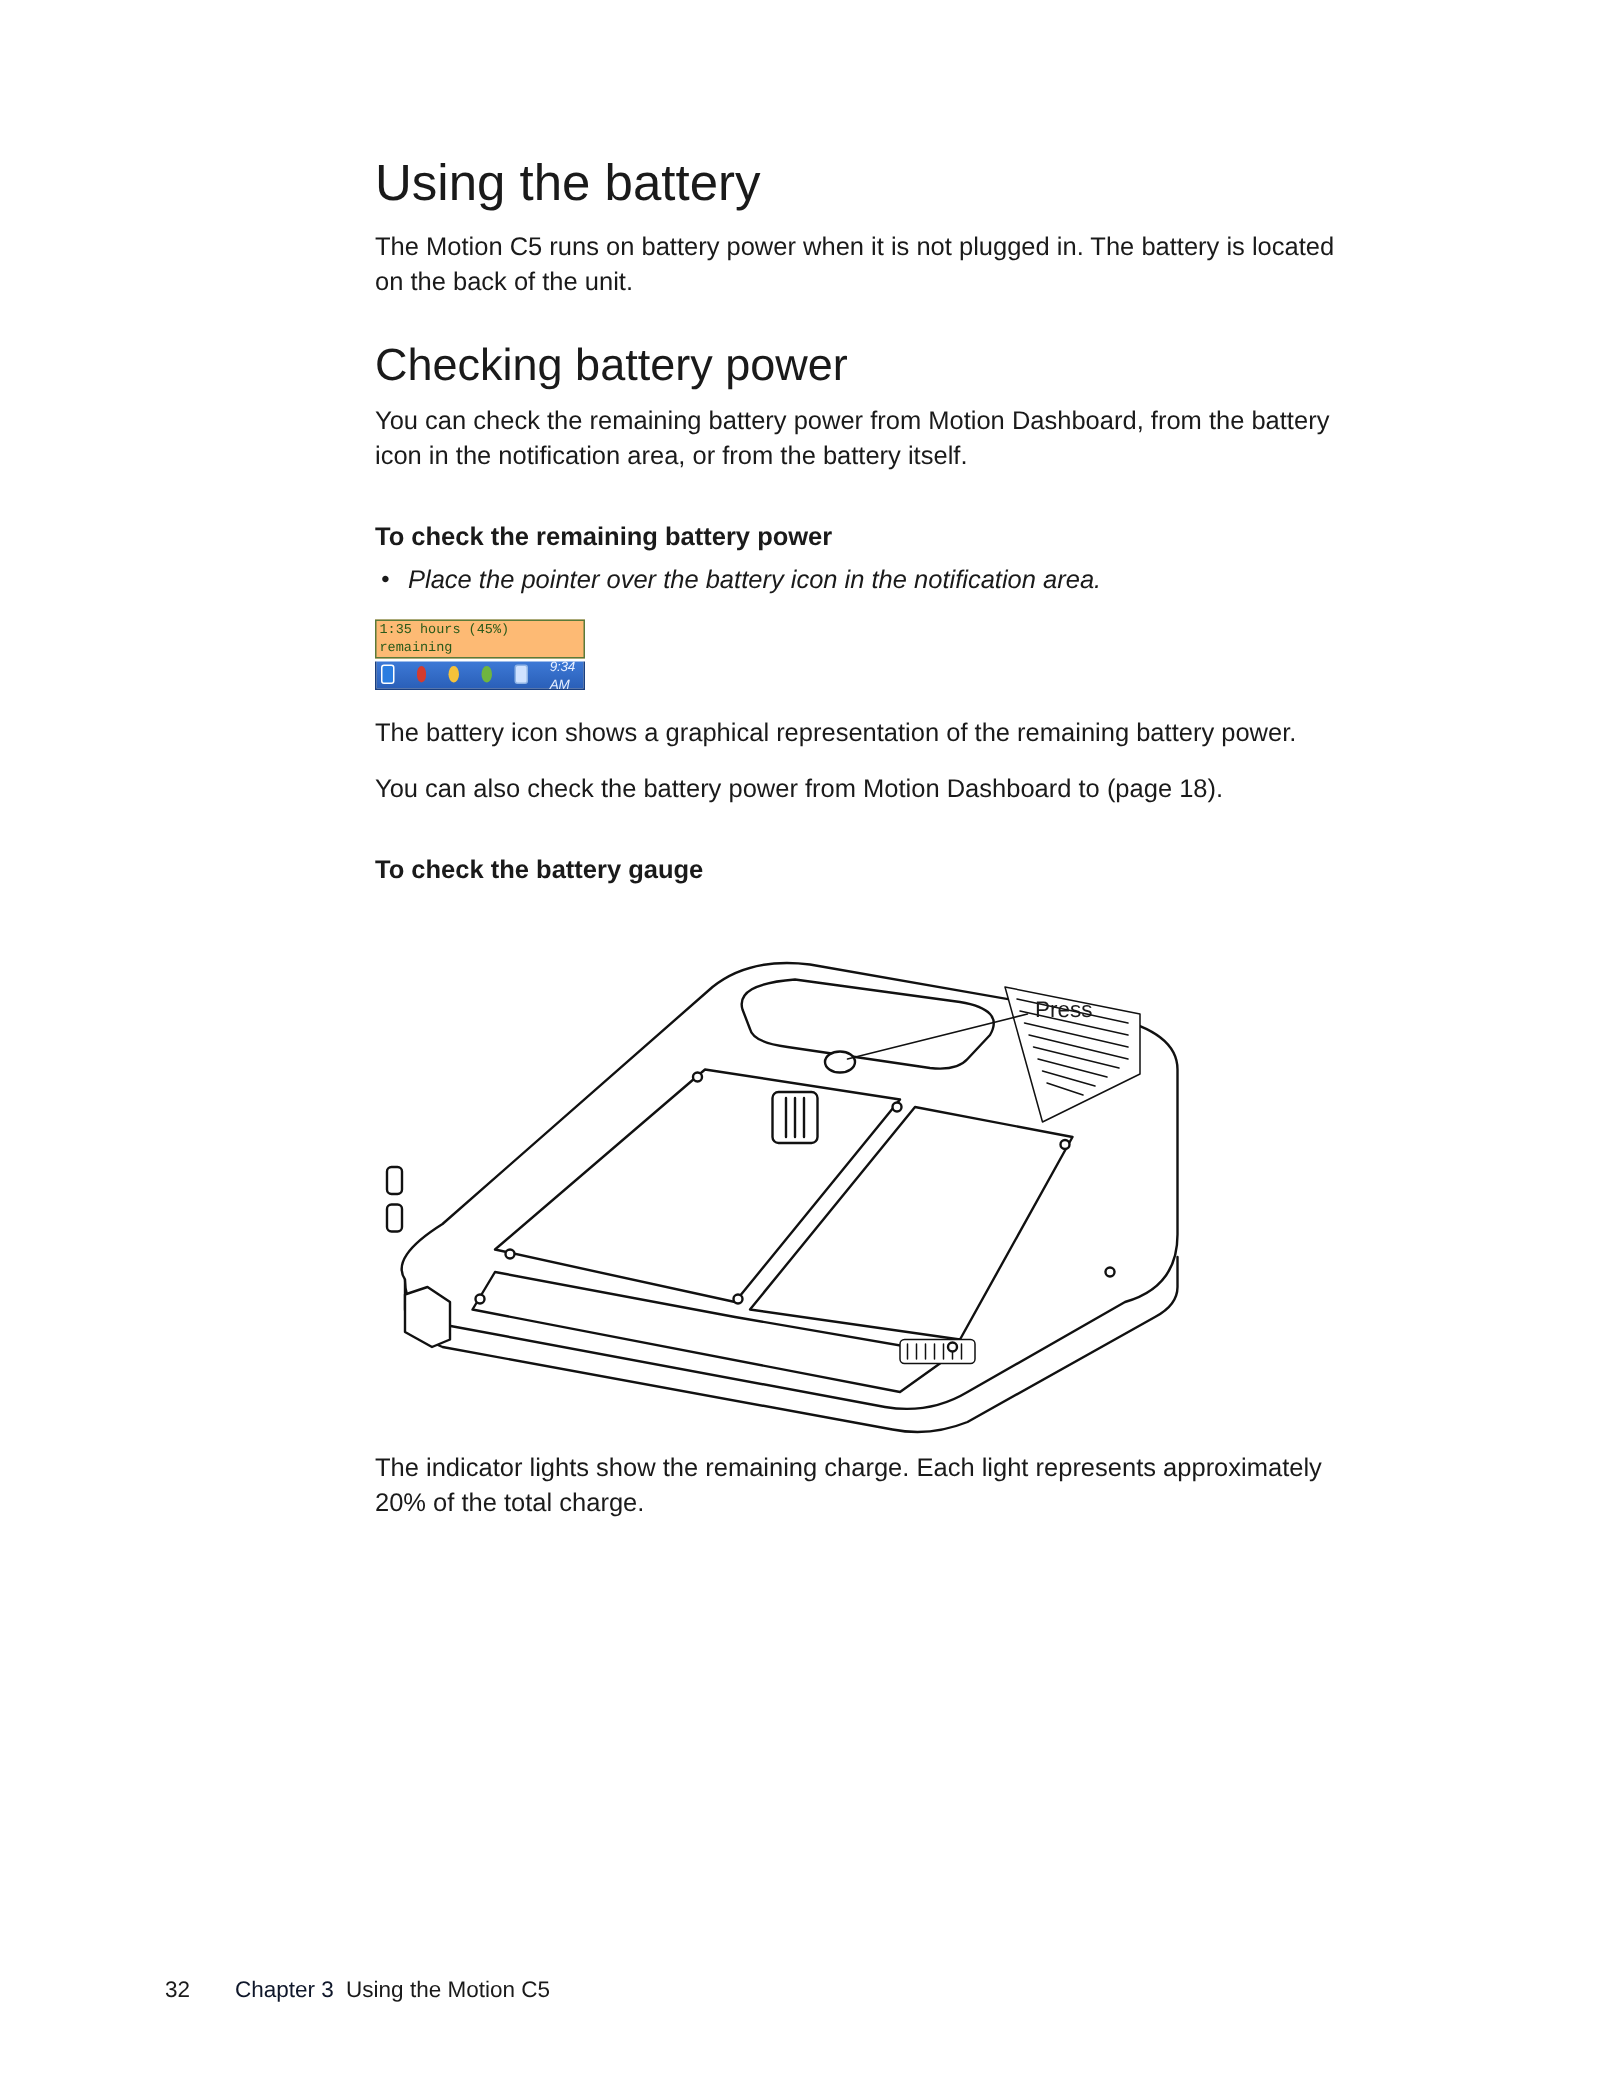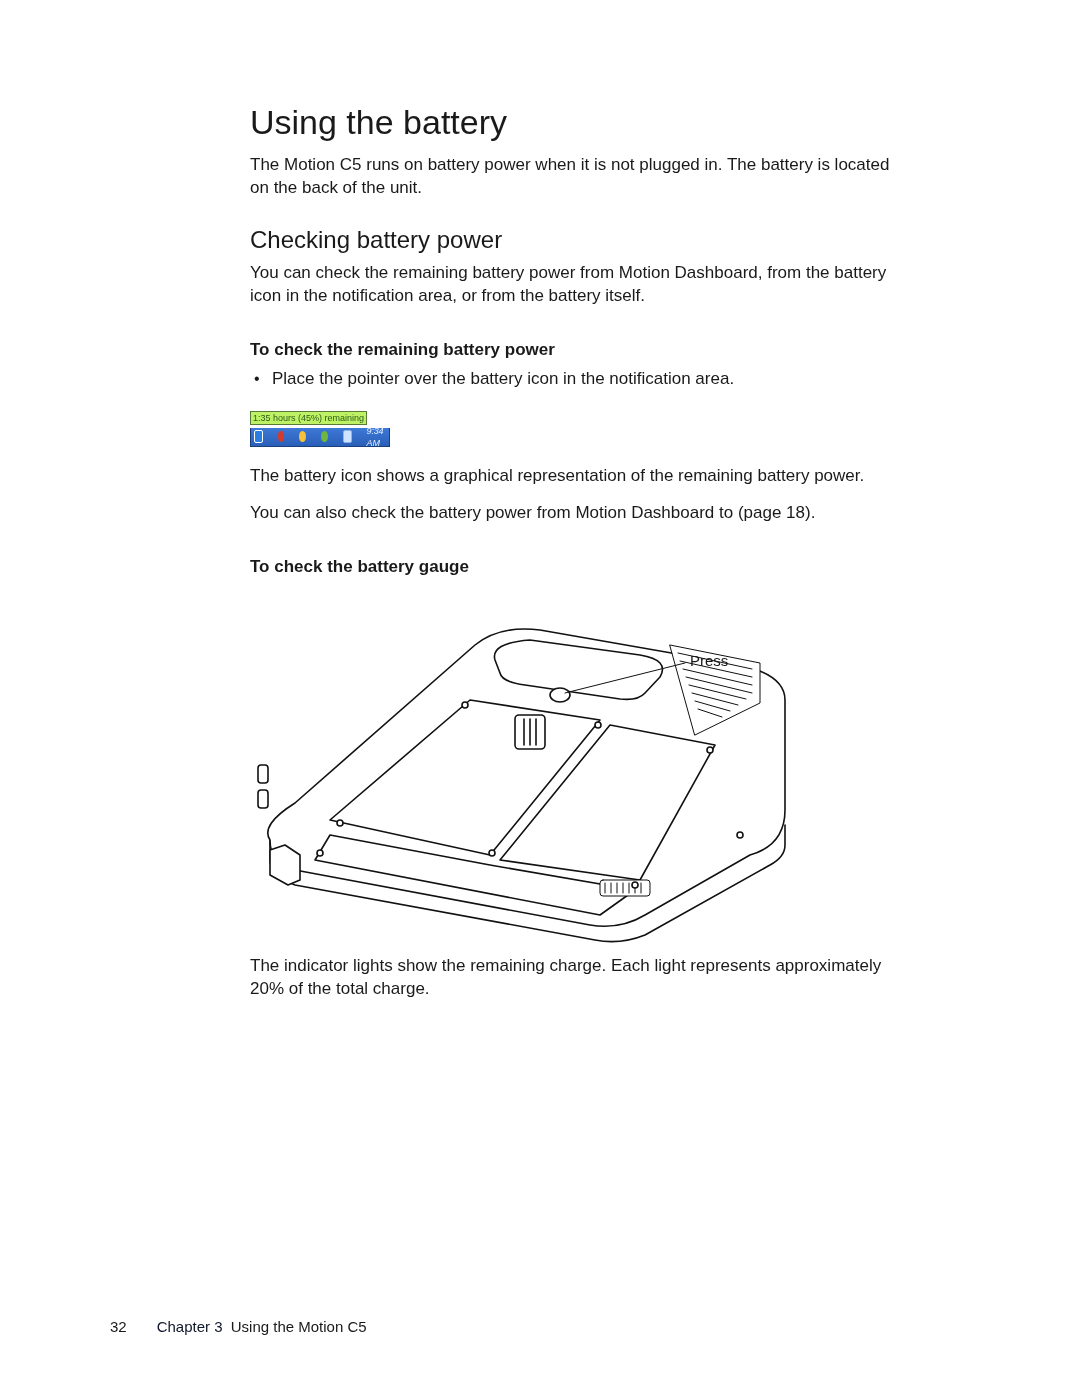--- a/index.html
+++ b/index.html
@@ -23,59 +23,61 @@
     width: 660px;
   }
   h1 {
     font-weight: 400;
     font-size: 34px;
     margin: 0 0 8px 0;
     letter-spacing: 0px;
   }
   h2 {
     font-weight: 400;
-    font-size: 24px;
+    font-size: 30px;
     margin: 24px 0 6px 0;
   }
   p {
     margin: 0 0 14px 0;
   }
   .bold-lead {
     font-weight: 700;
     margin: 31px 0 6px 0;
   }
   ul.bullets {
     list-style: none;
     padding: 0;
     margin: 0 0 14px 0;
   }
   ul.bullets li {
     position: relative;
     padding-left: 22px;
     margin: 0 0 10px 0;
+    font-style: italic;
   }
   ul.bullets li::before {
     content: "•";
     position: absolute;
     left: 4px;
     top: 0;
     font-size: 16px;
   }
   .tray-screenshot {
     width: 140px;
     margin: 4px 0 18px 0;
   }
   .tray-tooltip {
-    background: #bef264;
+    background: #fdba74;
     border: 1px solid #5a7a3a;
     color: #2a5a1a;
     font-size: 9px;
     padding: 0 2px;
     display: inline-block;
     line-height: 12px;
+    font-family: Liberation Mono, monospace;
   }
   .tray-bar {
     background: linear-gradient(#3d79d6, #2a5fb8);
     border: 1px solid #1a3f7f;
     border-top: none;
     height: 18px;
     display: flex;
     align-items: center;
     justify-content: flex-end;
     gap: 15px;

